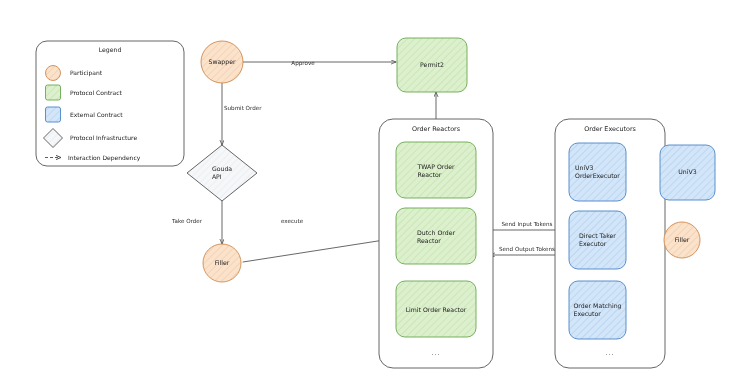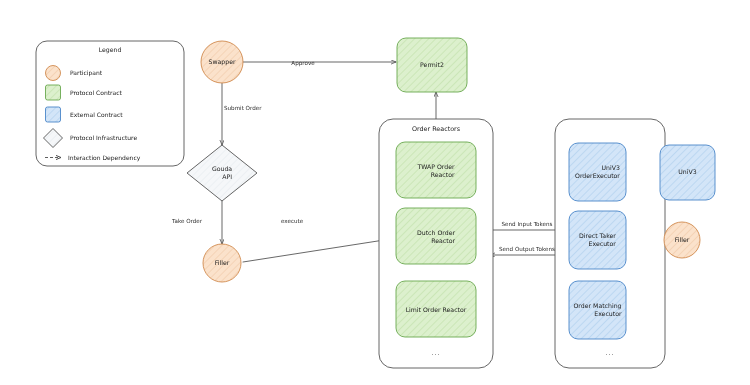--- a/index.html
+++ b/index.html
@@ -9,21 +9,21 @@
     font-family:"DejaVu Sans", sans-serif;
     overflow:hidden;
   }
   #stage{position:relative;width:750px;height:385px;}
   svg.layer{position:absolute;left:0;top:0;width:750px;height:385px;}
 
   
   .lbl{
     position:absolute;
     display:flex;align-items:center;justify-content:center;
-    text-align:right;
+    text-align:left;
     color:#1b1b1b;
     line-height:1.25;
     pointer-events:none;
     white-space:pre-line;
   }
   .lbl-node{font-size:6.2px;}
   .lbl-grp{font-size:6.4px;}
   .lbl-edge{font-size:5.6px;color:#2b2b2b;}
   .lbl-legend-title{font-size:6.2px;}
   .lbl-legend{font-size:6.0px;}
@@ -140,20 +140,21 @@
   <div class="lbl lbl-node" style="left:567px;top:230px;width:61px;height:20px;">Direct Taker
 Executor</div>
   <div class="lbl lbl-node" style="left:565px;top:300px;width:65px;height:20px;">Order Matching
 Executor</div>
 
   <div class="lbl lbl-node" style="left:660px;top:164px;width:55px;height:16px;">UniV3</div>
   <div class="lbl lbl-node" style="left:663px;top:232px;width:38px;height:16px;">Filler</div>
 
   <div class="lbl lbl-grp" style="left:379px;top:122px;width:114px;height:14px;">Order Reactors</div>
   <div class="lbl lbl-dots" style="left:379px;top:347px;width:114px;height:12px;">...</div>
+  <div class="lbl lbl-grp" style="left:555px;top:122px;width:110px;height:14px;">Order Executors</div>
   <div class="lbl lbl-dots" style="left:555px;top:347px;width:110px;height:12px;">...</div>
 
   <div class="lbl lbl-edge" style="left:278px;top:57px;width:50px;height:12px;">Approve</div>
   <div class="lbl lbl-edge" style="left:224px;top:102px;width:62px;height:12px;justify-content:flex-start;">Submit Order</div>
   <div class="lbl lbl-edge" style="left:172px;top:215px;width:54px;height:12px;justify-content:flex-start;">Take Order</div>
   <div class="lbl lbl-edge" style="left:281px;top:215px;width:44px;height:12px;justify-content:flex-start;">execute</div>
   <div class="lbl lbl-edge" style="left:491px;top:218px;width:72px;height:12px;">Send Input Tokens</div>
   <div class="lbl lbl-edge" style="left:489px;top:243px;width:76px;height:12px;">Send Output Tokens</div>
 
 </div>

